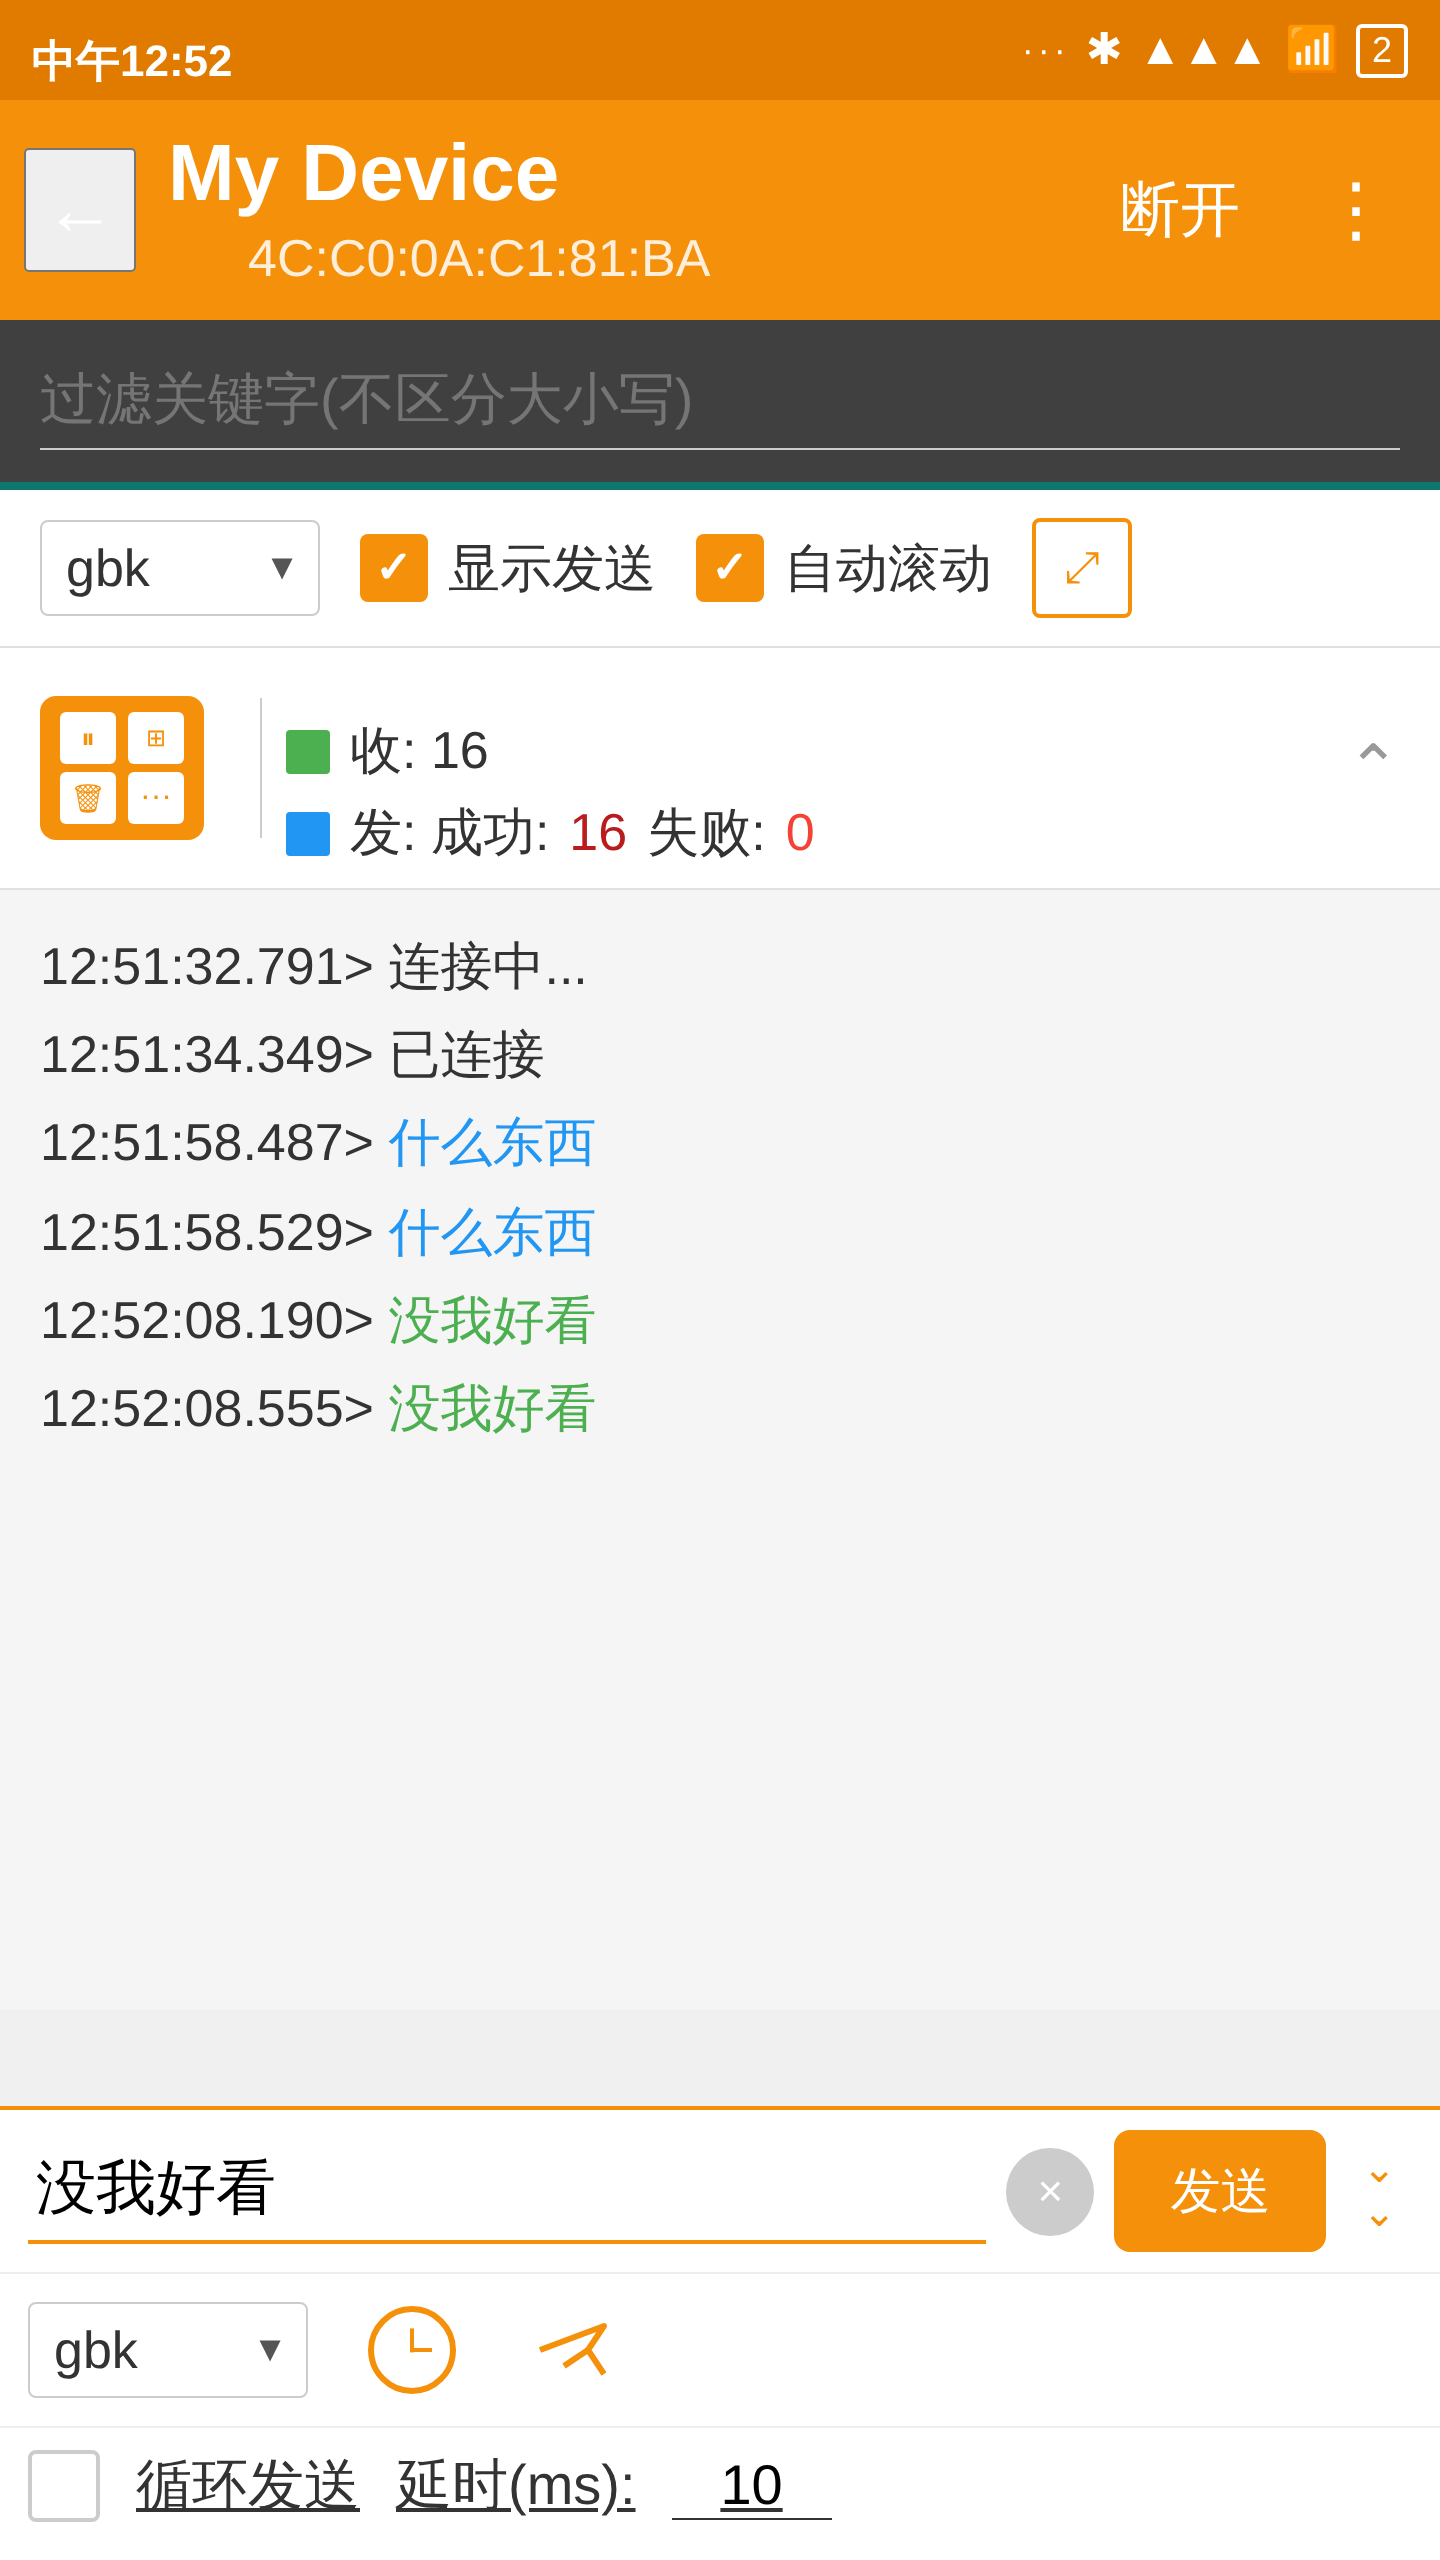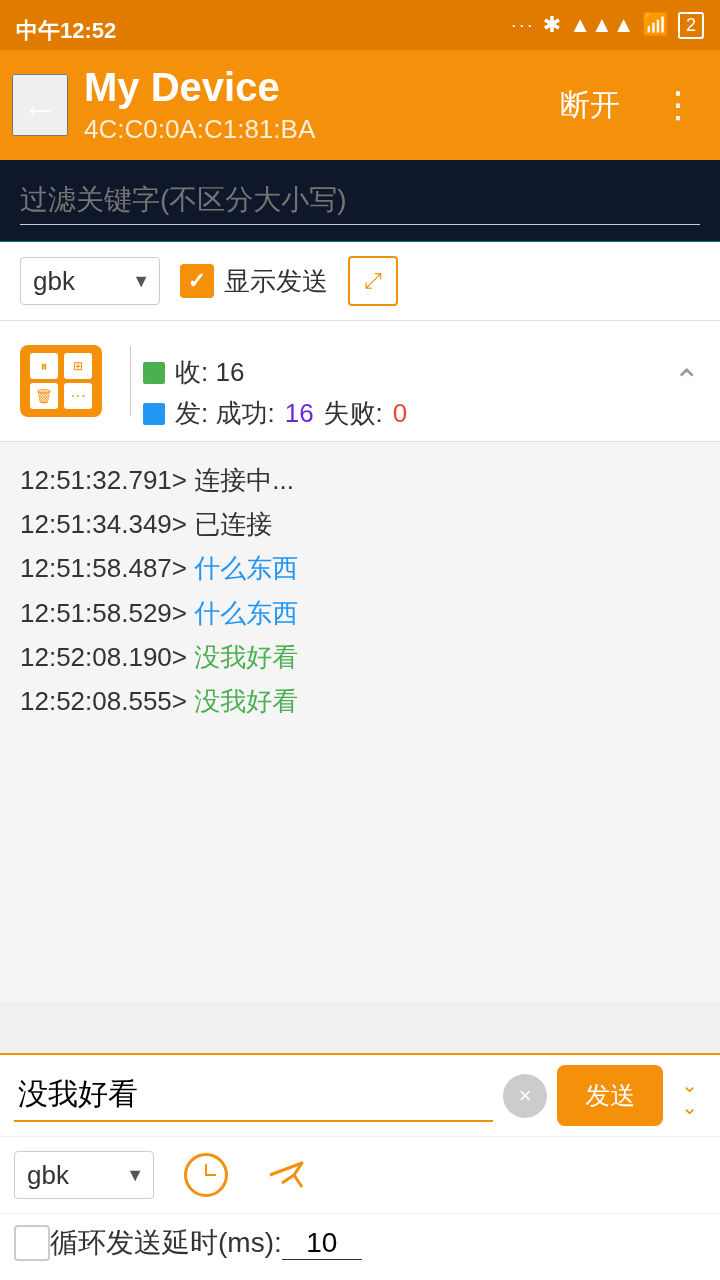--- a/index.html
+++ b/index.html
@@ -51,43 +51,44 @@
     }
     .toolbar-title-main {
       color: white;
       font-size: 40px;
       font-weight: bold;
     }
     .toolbar-title-sub {
       color: rgba(255,255,255,0.85);
       font-size: 26px;
       margin-top: 4px;
+      margin-left: 40px;
     }
     .toolbar-action-disconnect {
       background: transparent;
       border: none;
       color: white;
       font-size: 30px;
       cursor: pointer;
       padding: 8px 12px;
     }
     .toolbar-action-more {
       background: transparent;
       border: none;
       color: white;
       font-size: 36px;
       cursor: pointer;
       padding: 8px 12px;
     }
 
     
     .filter-bar {
-      background: #0f172a;
+      background: #404040;
       padding: 16px 20px;
-      border-bottom: 1px solid #0f766e;
+      border-bottom: 4px solid #0f766e;
     }
     .filter-input {
       width: 100%;
       border: none;
       border-bottom: 1px solid #ccc;
       outline: none;
       font-size: 28px;
       color: #aaa;
       padding: 8px 0;
       background: transparent;
@@ -237,21 +238,21 @@
       background: #2196f3;
       border-radius: 2px;
       flex-shrink: 0;
     }
     .stat-send {
       display: flex;
       align-items: center;
       gap: 10px;
       font-size: 26px;
     }
-    .stat-success { color: #6d28d9; }
+    .stat-success { color: #b91c1c; }
     .stat-fail { color: #f44336; }
     .collapse-btn {
       margin-left: auto;
       font-size: 32px;
       color: #999;
       cursor: pointer;
     }
 
     
     .log-area {
@@ -384,21 +385,23 @@
       width: 10px;
       height: 2px;
       background: #f5900a;
       transform: translateY(-50%);
     }
 
     .loop-row {
       display: flex;
       align-items: center;
       padding: 10px 14px 18px;
+      gap: 18px;
       border-top: 1px solid #eee;
+      text-decoration: underline;
     }
     .loop-checkbox {
       width: 36px;
       height: 36px;
       border: 2px solid #ccc;
       border-radius: 4px;
       cursor: pointer;
       flex-shrink: 0;
     }
     .loop-label {
@@ -450,20 +453,24 @@
       <option>utf-8</option>
       <option>ascii</option>
     </select>
   </div>
 
   <div class="checkbox-group">
     <div class="checkbox-orange"></div>
     <span>显示发送</span>
   </div>
 
+  <div class="checkbox-group">
+    <div class="checkbox-orange"></div>
+    <span>自动滚动</span>
+  </div>
 
   <div class="expand-btn">
     <span class="expand-icon">⤢</span>
   </div>
 </div>
 
 <div class="stats-row">
   <div class="stats-controls">
     <div class="stats-control-row">
       <div class="stats-icon-box pause">⏸</div>

